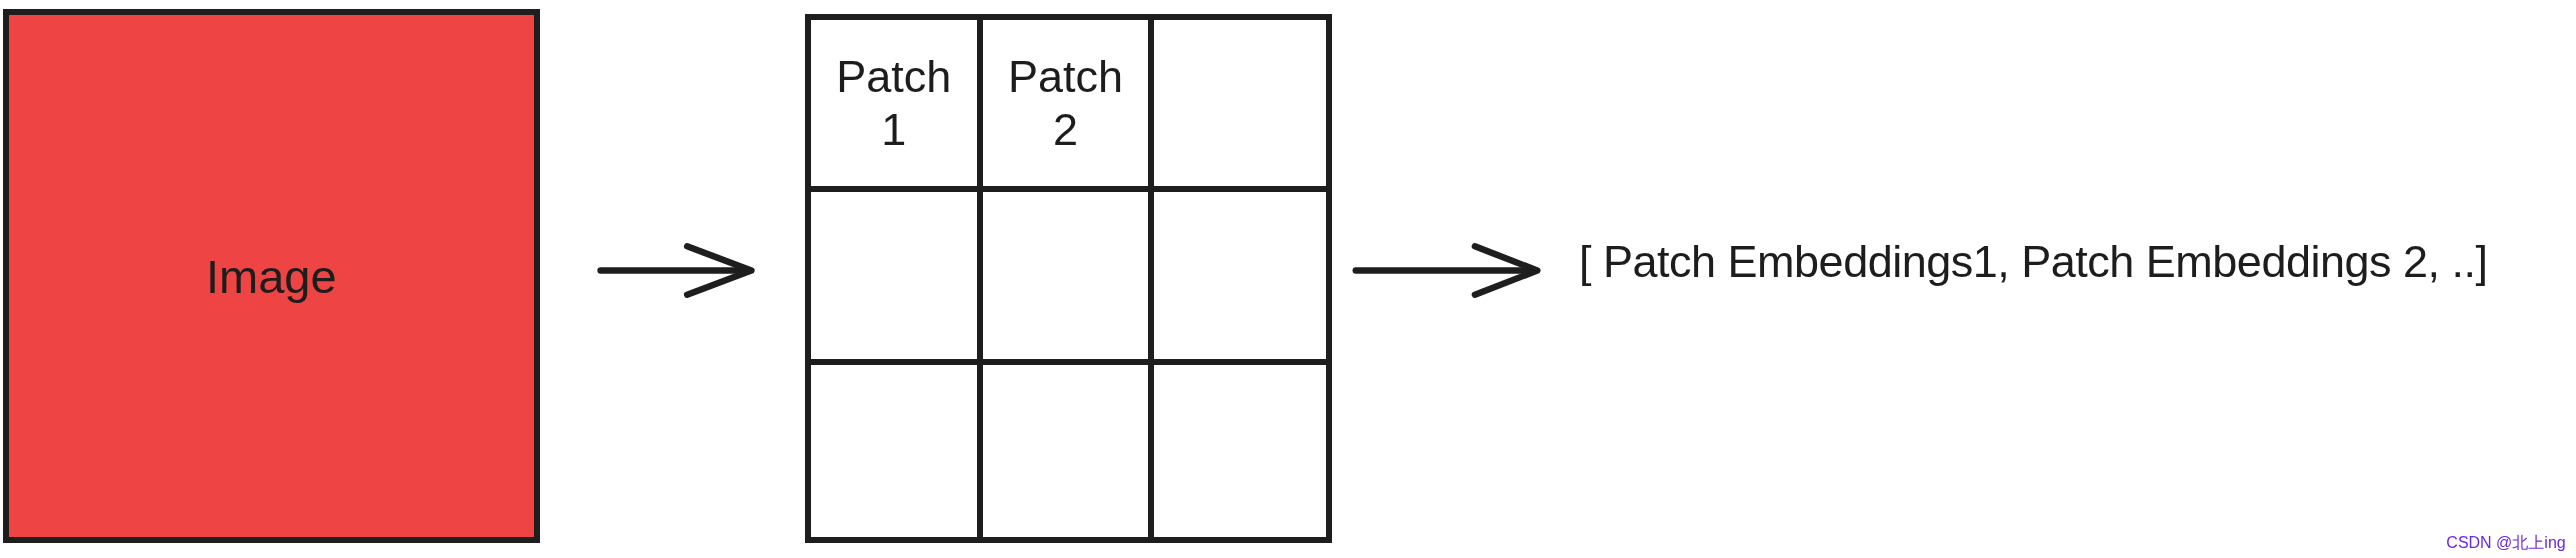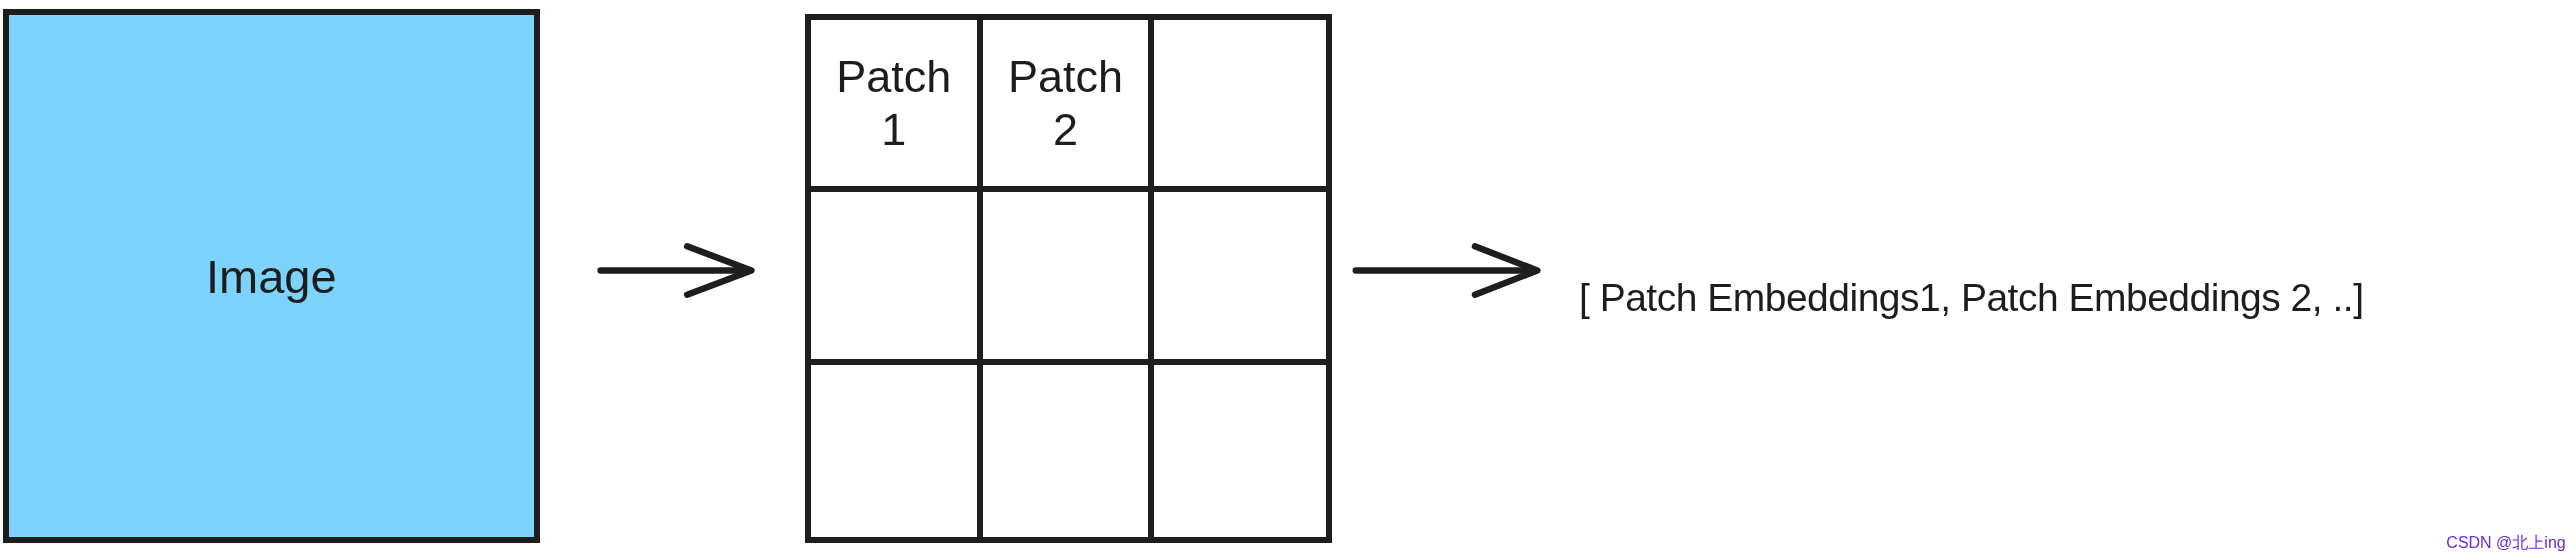--- a/index.html
+++ b/index.html
@@ -19,21 +19,21 @@
 
   
   .image-box {
     position: absolute;
     left: 2.8px;
     top: 9.3px;
     width: 537px;
     height: 534px;
     border: 6.5px solid #1e1e1e;
     box-sizing: border-box;
-    background: #7dd3fc;
+    background: #ef4444;
     display: flex;
     align-items: center;
     justify-content: center;
   }
   .image-box .label {
     font-size: 47px;
     line-height: 1;
   }
 
   
@@ -70,25 +70,24 @@
     background: #ffffff;
   }
   .patch-grid .cell.br { border-right: 6.5px solid #1e1e1e; }
   .patch-grid .cell.bb { border-bottom: 6.5px solid #1e1e1e; }
 
   
   .output-text {
     position: absolute;
     left: 1579px;
     top: 236px;
-    font-size: 39px;
+    font-size: 45px;
     line-height: 52px;
     white-space: nowrap;
     letter-spacing: -0.5px;
-    margin-top: 36px;
   }
 
   
   .watermark {
     position: absolute;
     right: 10.3px;
     bottom: 7.5px;
     font-size: 16px;
     line-height: 1;
     color: #6d28d9;

